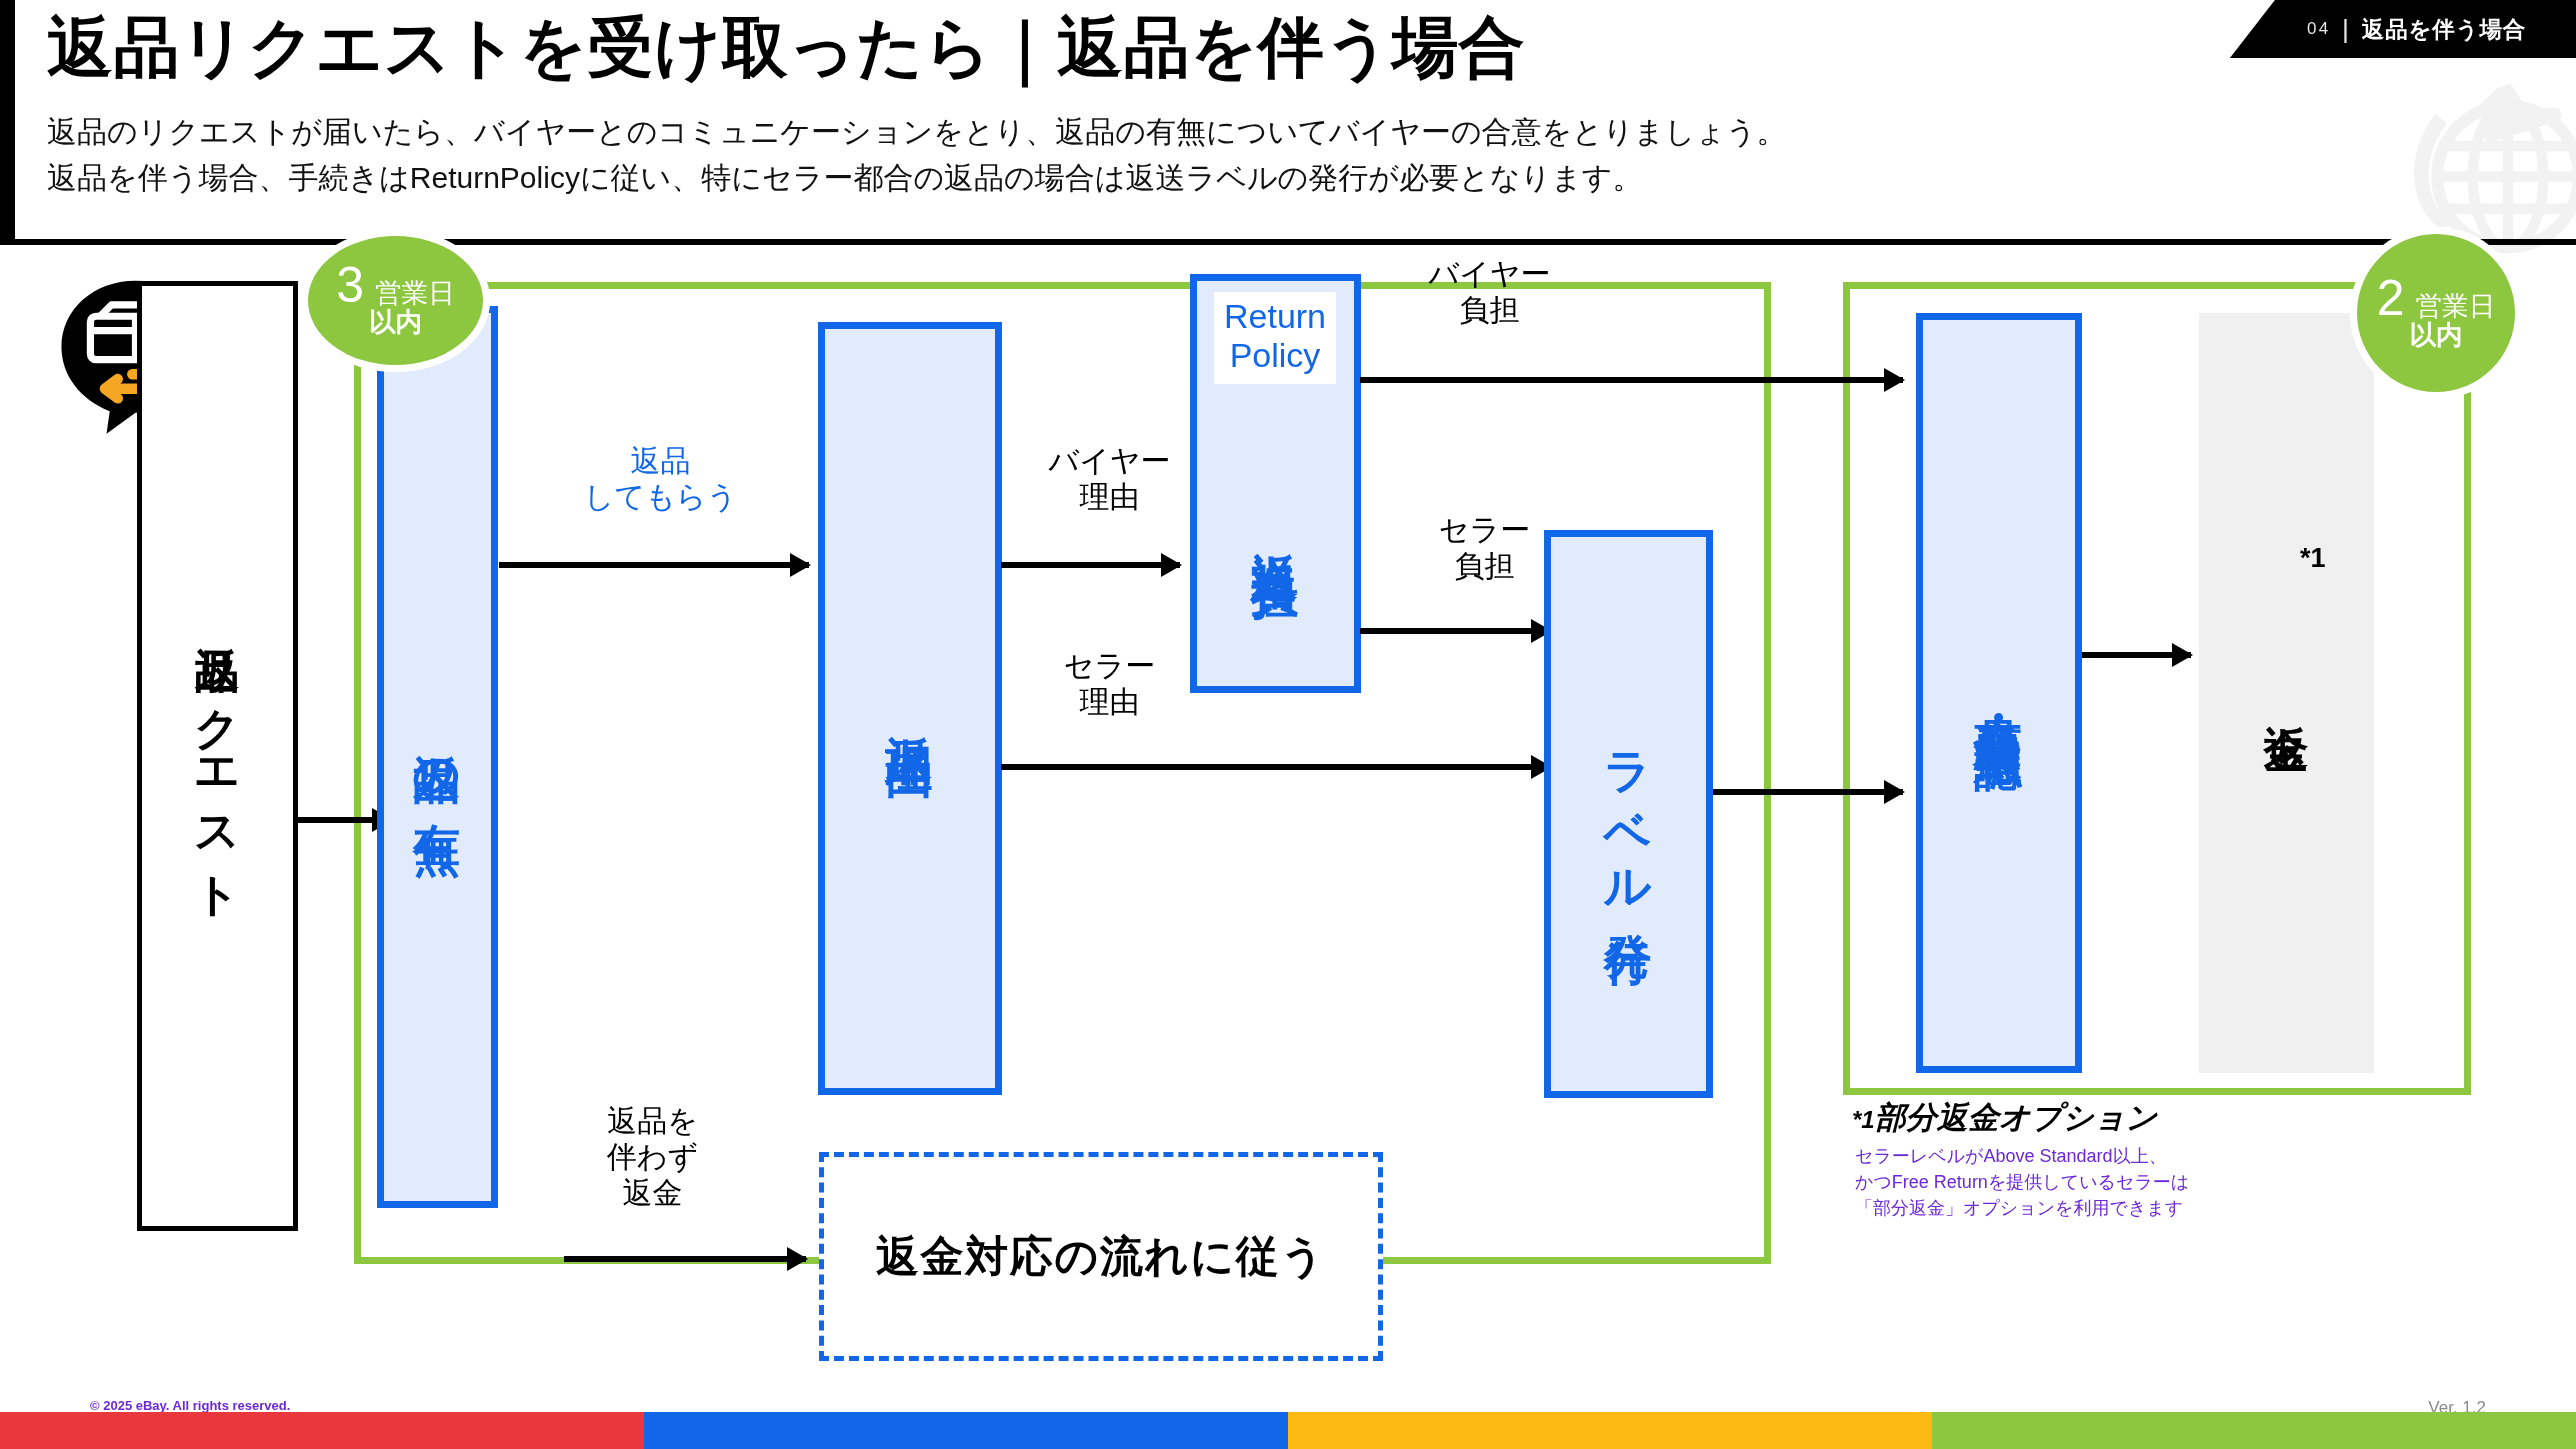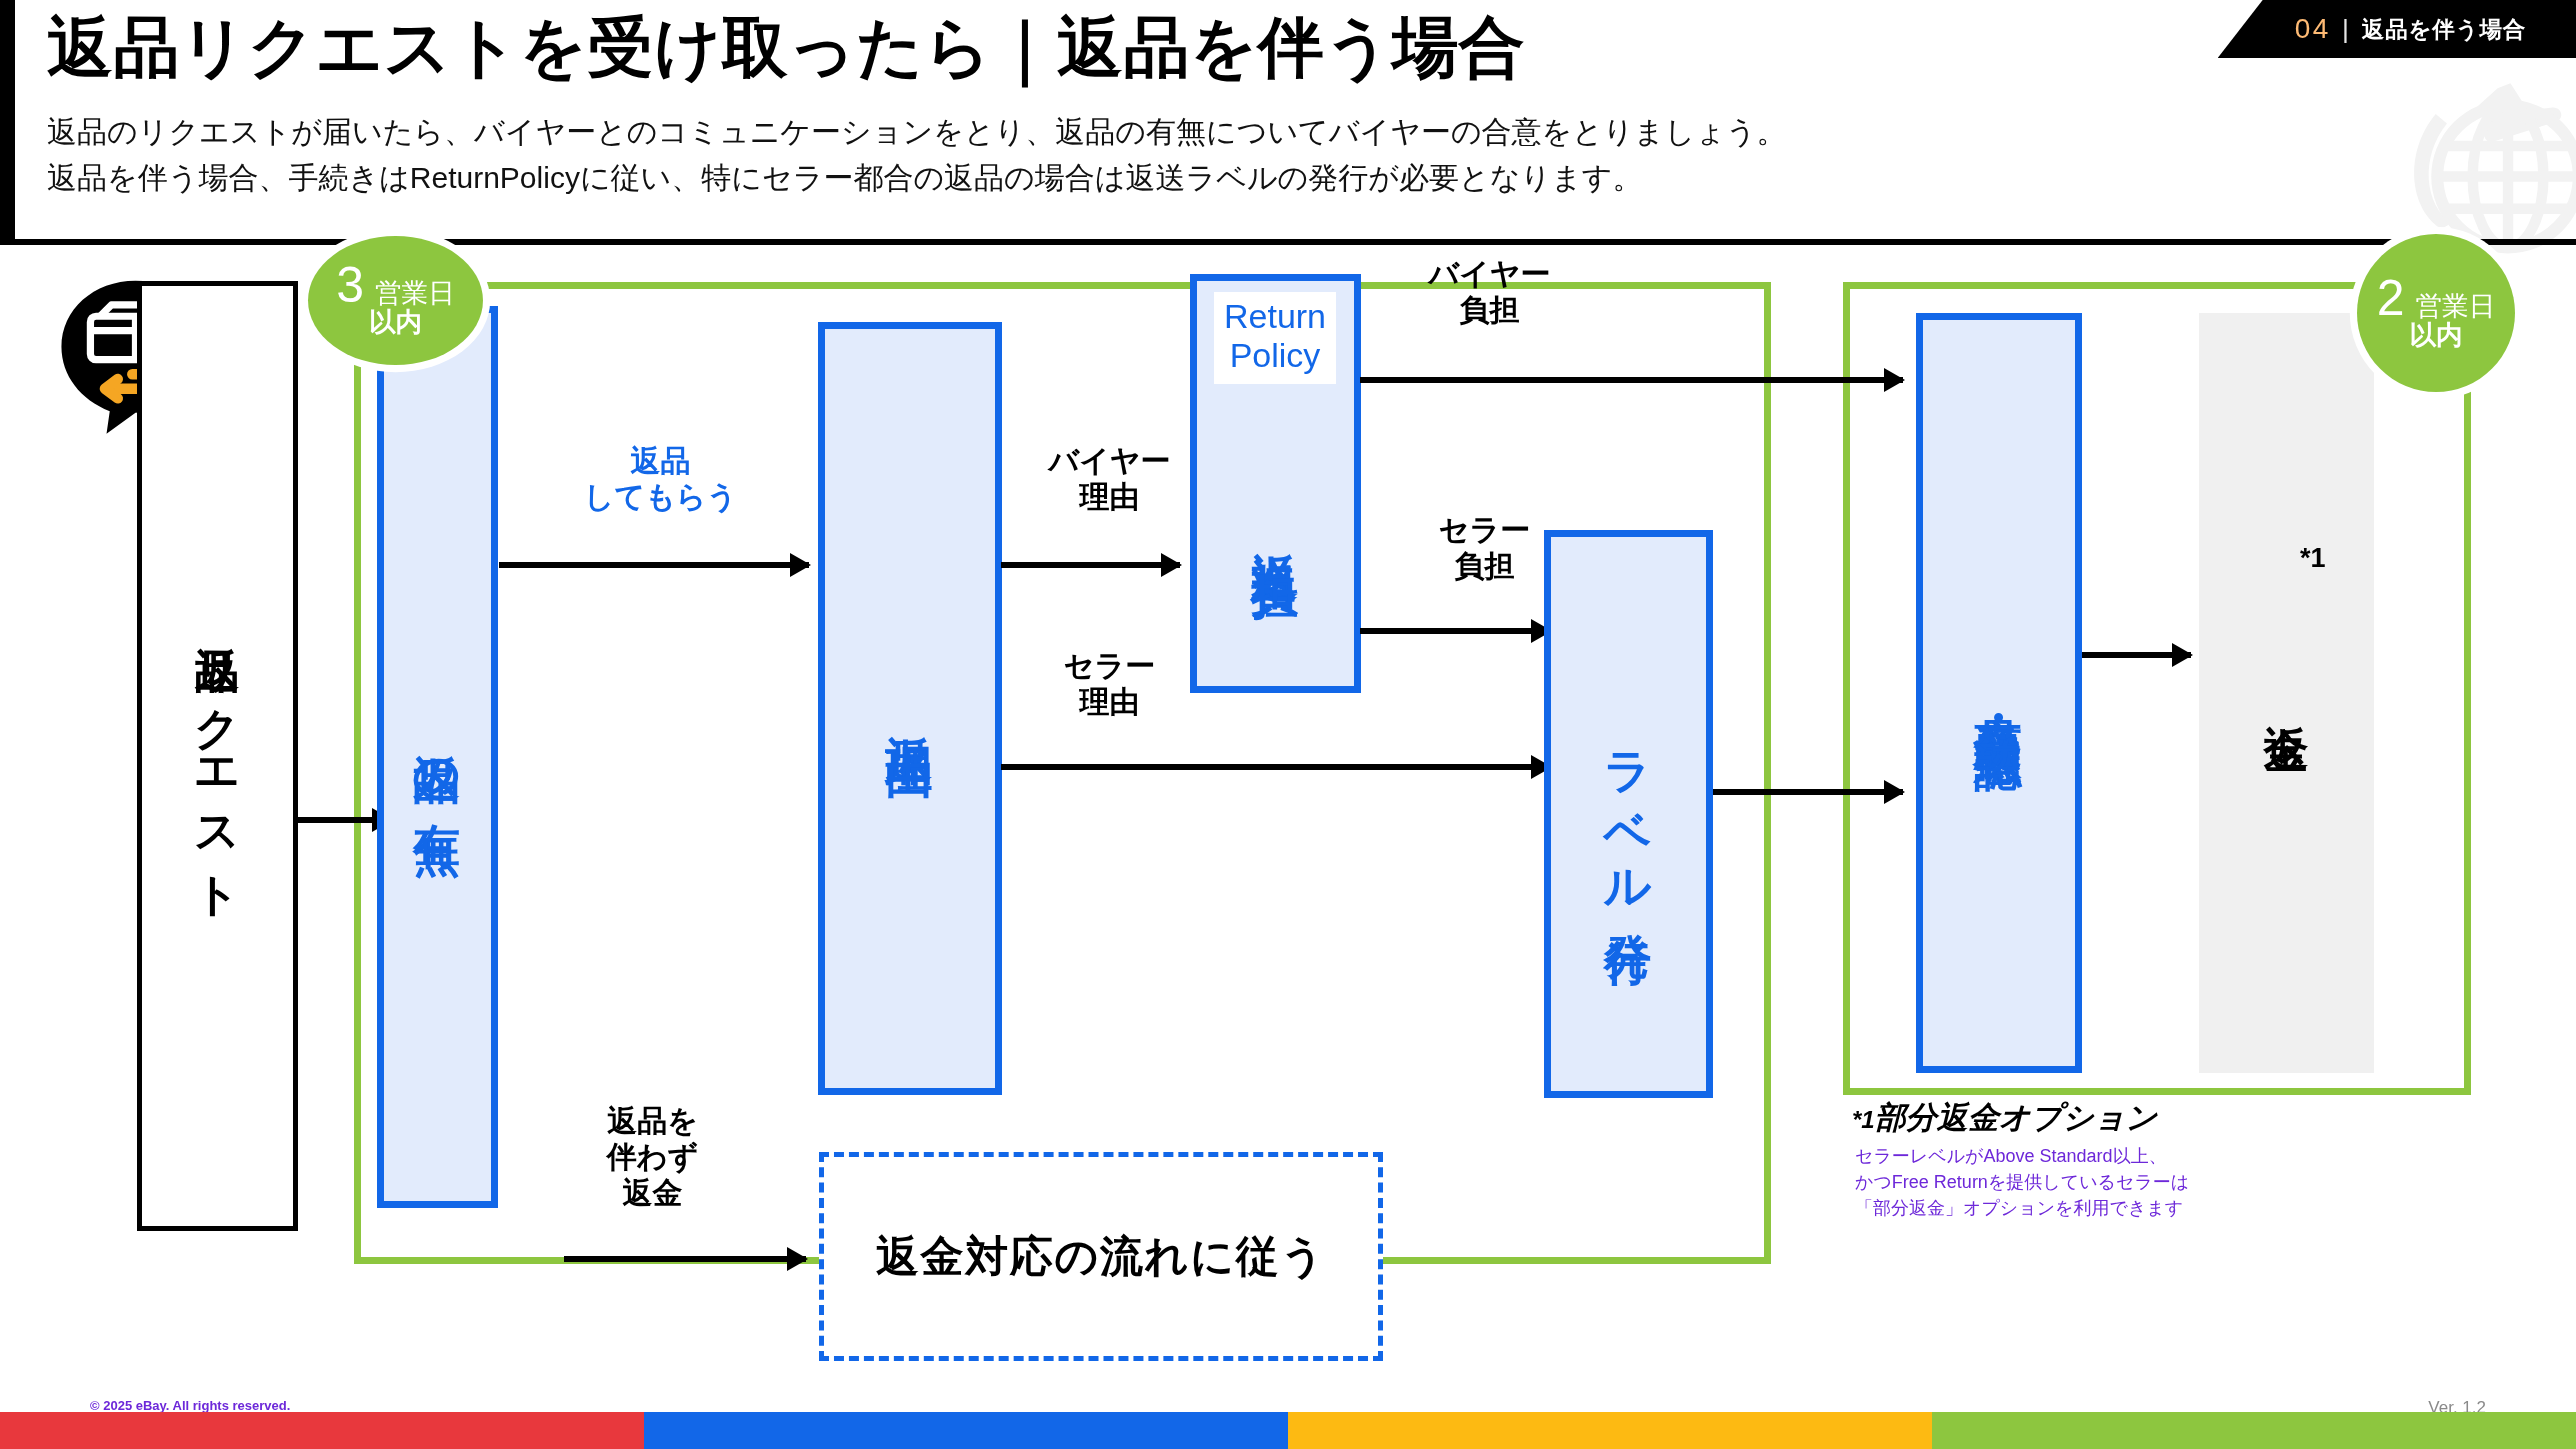--- a/index.html
+++ b/index.html
@@ -22,21 +22,21 @@
   .lede {
     position:absolute; left:47px; top:109px; width:2174px;
     font-size:30px; font-weight:400; line-height:1.52; color:#111; white-space:nowrap;
   }
 
   .corner-badge {
     position:absolute; right:0; top:0; height:58px; background:#000;
     padding:0 50px 0 77px; display:flex; align-items:center; gap:0;
     clip-path: polygon(45px 0, 100% 0, 100% 100%, 0 100%);
   }
-  .corner-badge .cb-num  { color:#fdba74; font-size:28px; font-weight:400; letter-spacing:2.4px; }
+  .corner-badge .cb-num  { color:#e5e5e5; font-size:17px; font-weight:400; letter-spacing:2.4px; }
   .corner-badge .cb-sep  { color:#fff; font-size:26.6px; font-weight:300; margin:0 13px 0 11.3px; opacity:.9; }
   .corner-badge .cb-text { color:#fff; font-size:22.5px; font-weight:700; letter-spacing:0.8px; }
 
   .globe-watermark { position:absolute; right:-6.4px; top:56px; width:201px; height:201px; opacity:1; pointer-events:none; }
 
   
   .flow { position:absolute; left:0; top:258px; width:2576px; height:1111px; }
 
   
   .green-box { position:absolute; border:7.2px solid #8DC63F; background:transparent; }
@@ -92,21 +92,21 @@
 
   
   .arrow { position:absolute; height:5.6px; background:#000; }
   .arrow::after {
     content:""; position:absolute; right:-1.6px; top:50%; transform:translateY(-50%);
     border-left:21px solid #000; border-top:12px solid transparent; border-bottom:12px solid transparent;
   }
 
   
   .clabel {
-    position:absolute; font-size:30px; font-weight:700; line-height:1.2; text-align:center; color:#000; white-space:pre-line;
+    position:absolute; font-size:30px; font-weight:400; line-height:1.2; text-align:center; color:#000; white-space:pre-line;
   }
   .clabel.blue { color:#1267E8; }
 
   
   .rp-chip {
     position:absolute; background:#fff; color:#1267E8;
     font-size:34px; font-weight:400; line-height:1.16; text-align:center;
     padding:4.8px 8px 8px 8px;
   }
 

